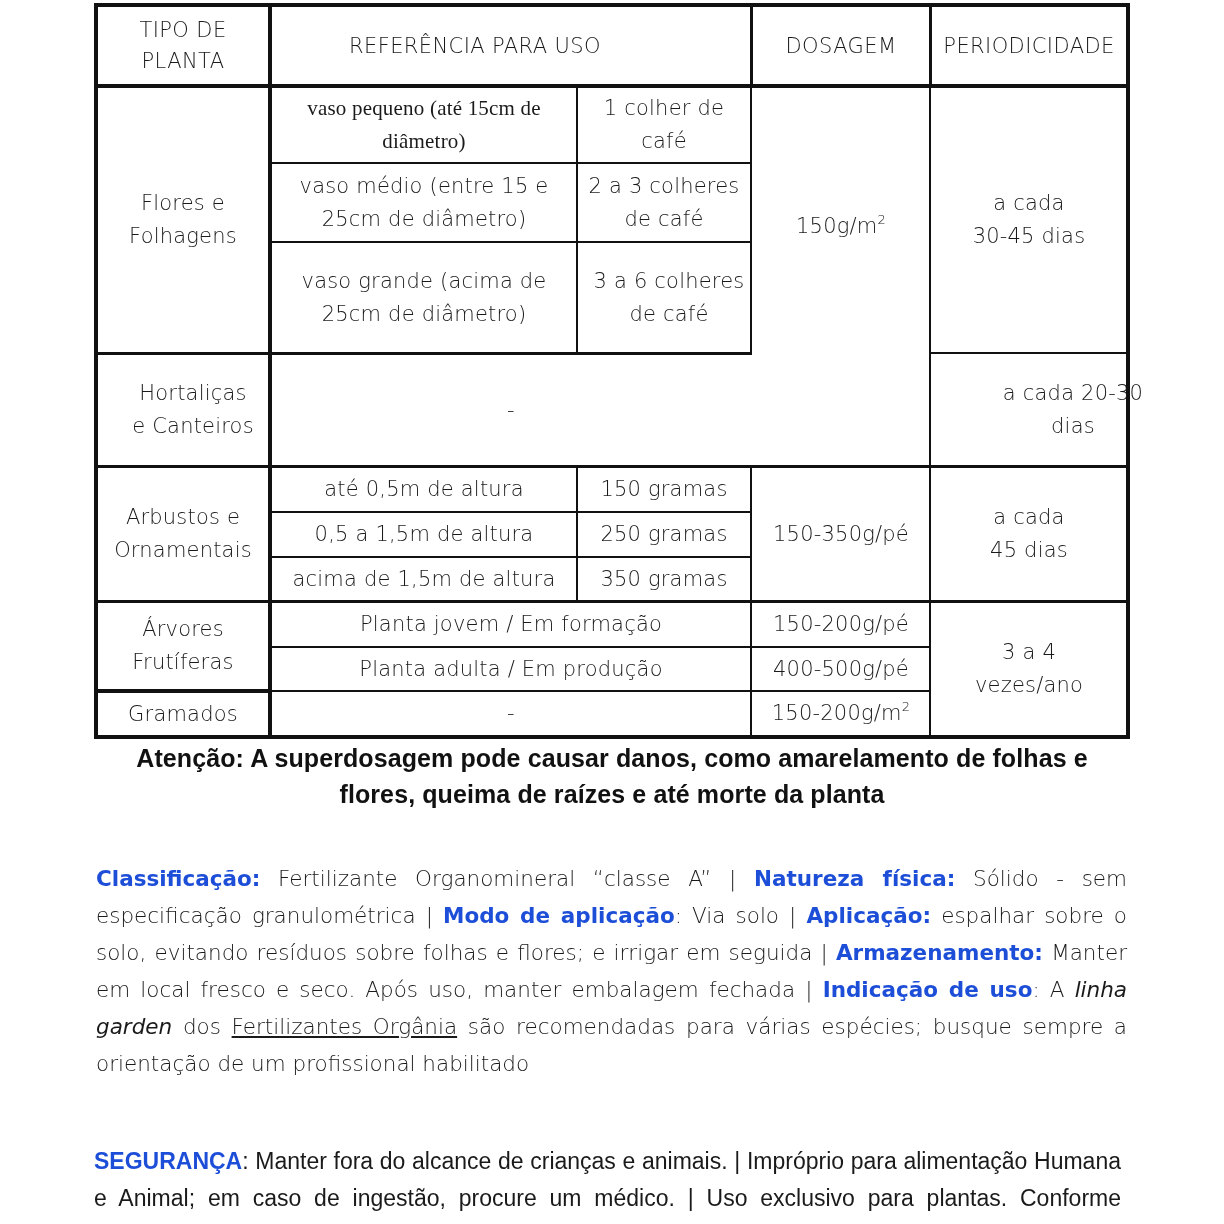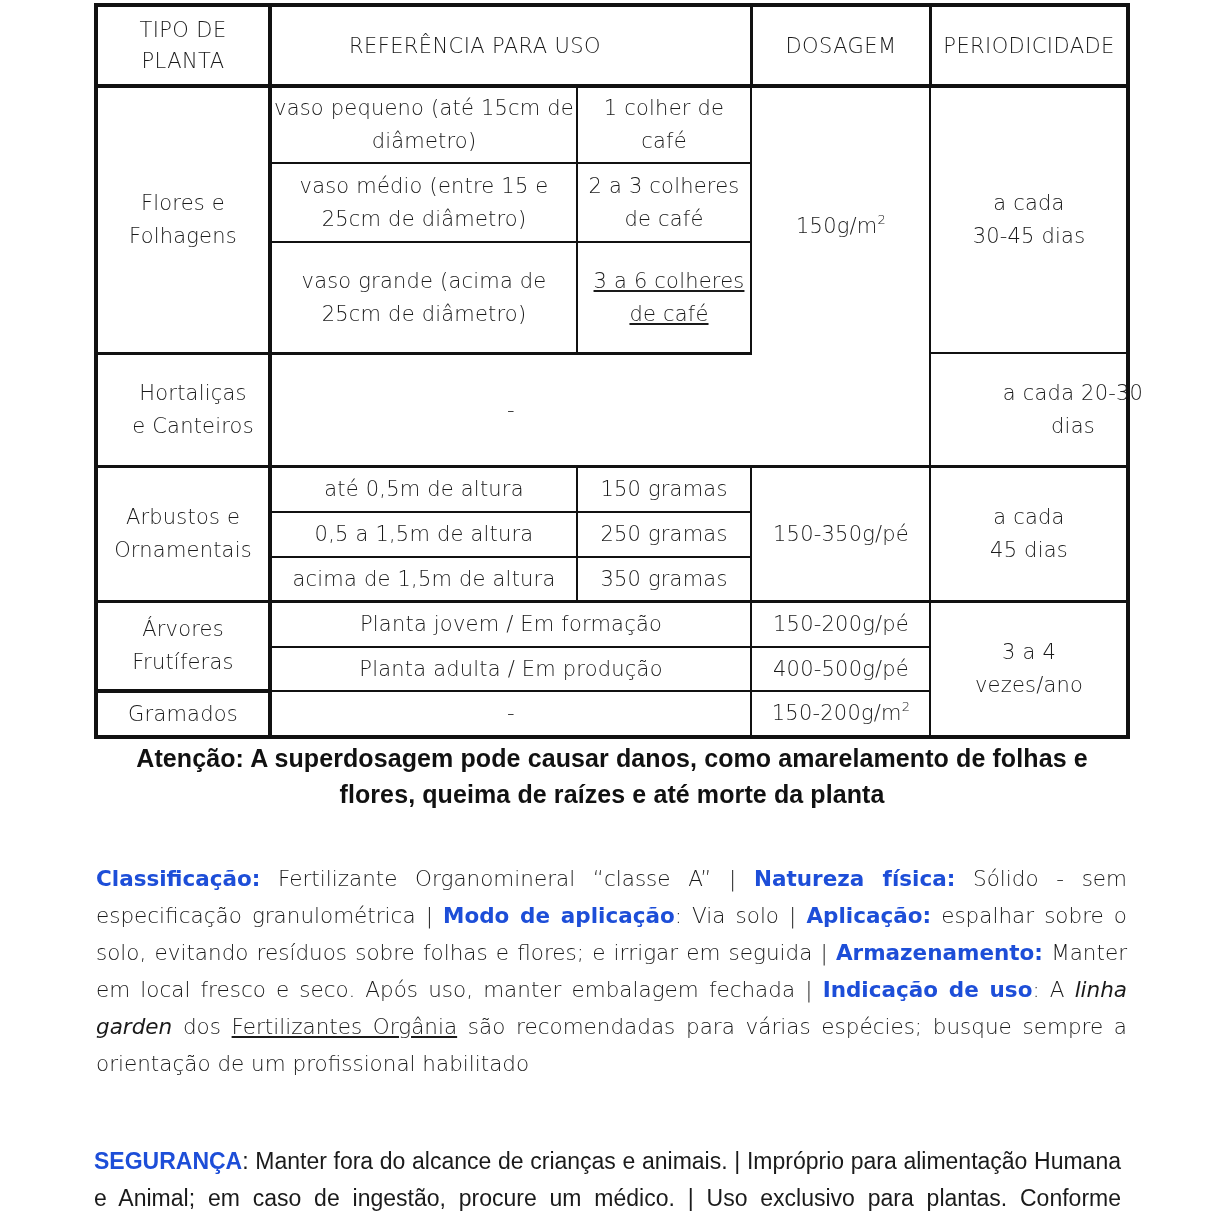--- a/index.html
+++ b/index.html
@@ -50,31 +50,31 @@
   <div class="ln" style="left:270px;top:690px;width:661px;height:2px;"></div>
 
   <div class="cell hdr" style="left:98px;top:7px;width:170px;height:78px;line-height:31px;">TIPO DE
 PLANTA</div>
   <div class="cell hdr" style="left:272px;top:7px;width:406px;height:78px;">REFERÊNCIA PARA USO</div>
   <div class="cell hdr" style="left:753px;top:7px;width:176px;height:78px;">DOSAGEM</div>
   <div class="cell hdr" style="left:932px;top:7px;width:194px;height:78px;">PERIODICIDADE</div>
 
   <div class="cell" style="left:98px;top:88px;width:170px;height:264px;">Flores e
 Folhagens</div>
-  <div class="cell" style="left:272px;top:88px;width:304px;height:74px;">vaso pequeno (até 15cm de
+  <div class="cell" style="left:272px;top:88px;width:304px;height:74px;font-family:Liberation Serif, serif;">vaso pequeno (até 15cm de
 diâmetro)</div>
   <div class="cell" style="left:578px;top:88px;width:172px;height:74px;">1 colher de
 café</div>
   <div class="cell" style="left:272px;top:164px;width:304px;height:77px;">vaso médio (entre 15 e
 25cm de diâmetro)</div>
   <div class="cell" style="left:578px;top:164px;width:172px;height:77px;">2 a 3 colheres
 de café</div>
   <div class="cell" style="left:272px;top:243px;width:304px;height:109px;">vaso grande (acima de
 25cm de diâmetro)</div>
-  <div class="cell" style="left:578px;top:243px;width:182px;height:109px;text-decoration:underline;">3 a 6 colheres
+  <div class="cell" style="left:578px;top:243px;width:182px;height:109px;">3 a 6 colheres
 de café</div>
   <div class="cell" style="left:932px;top:88px;width:194px;height:264px;">a cada
  30-45 dias</div>
 
   <div class="cell" style="left:753px;top:88px;width:176px;height:377px;padding-bottom:0px;">
     <span style="position:relative;top:-50px;"><span>150g/m</span><sup>2</sup></span>
   </div>
 
   <div class="cell" style="left:98px;top:355px;width:190px;height:110px;border-radius:16px;">Hortaliças
  e Canteiros</div>

